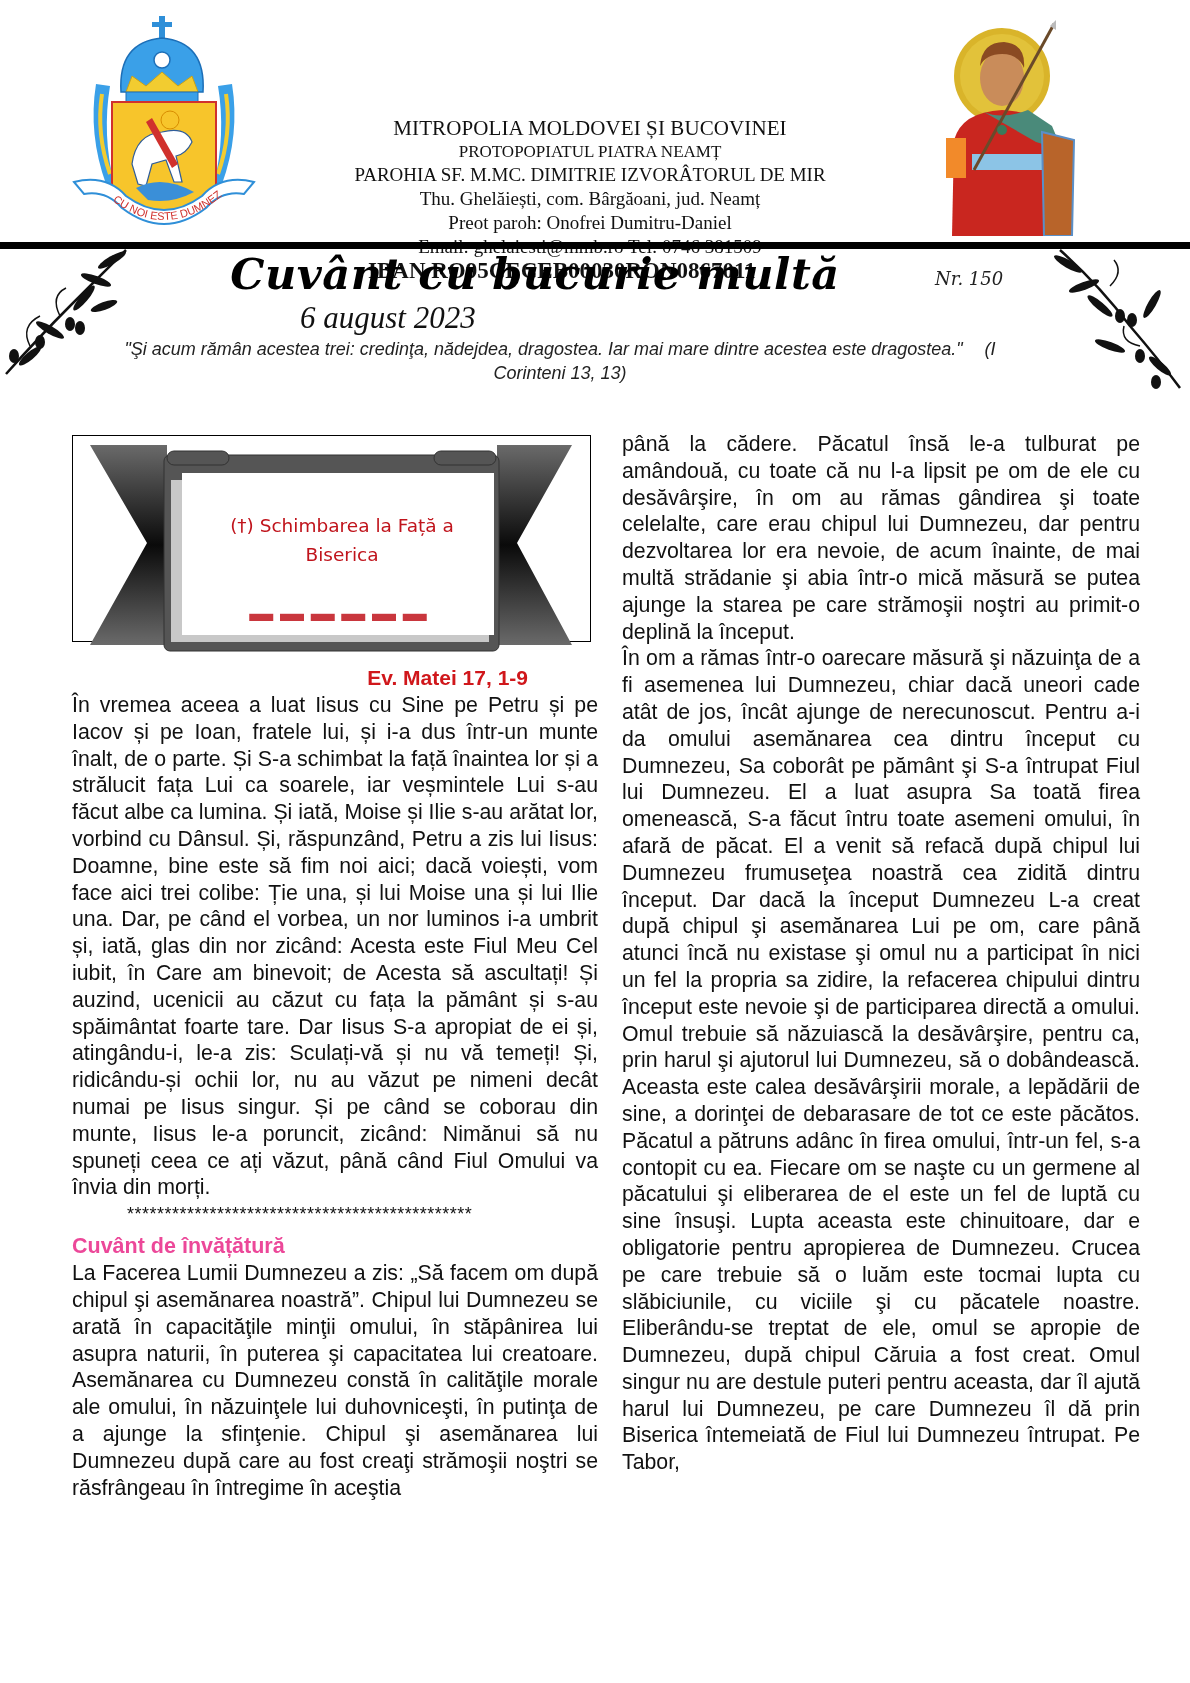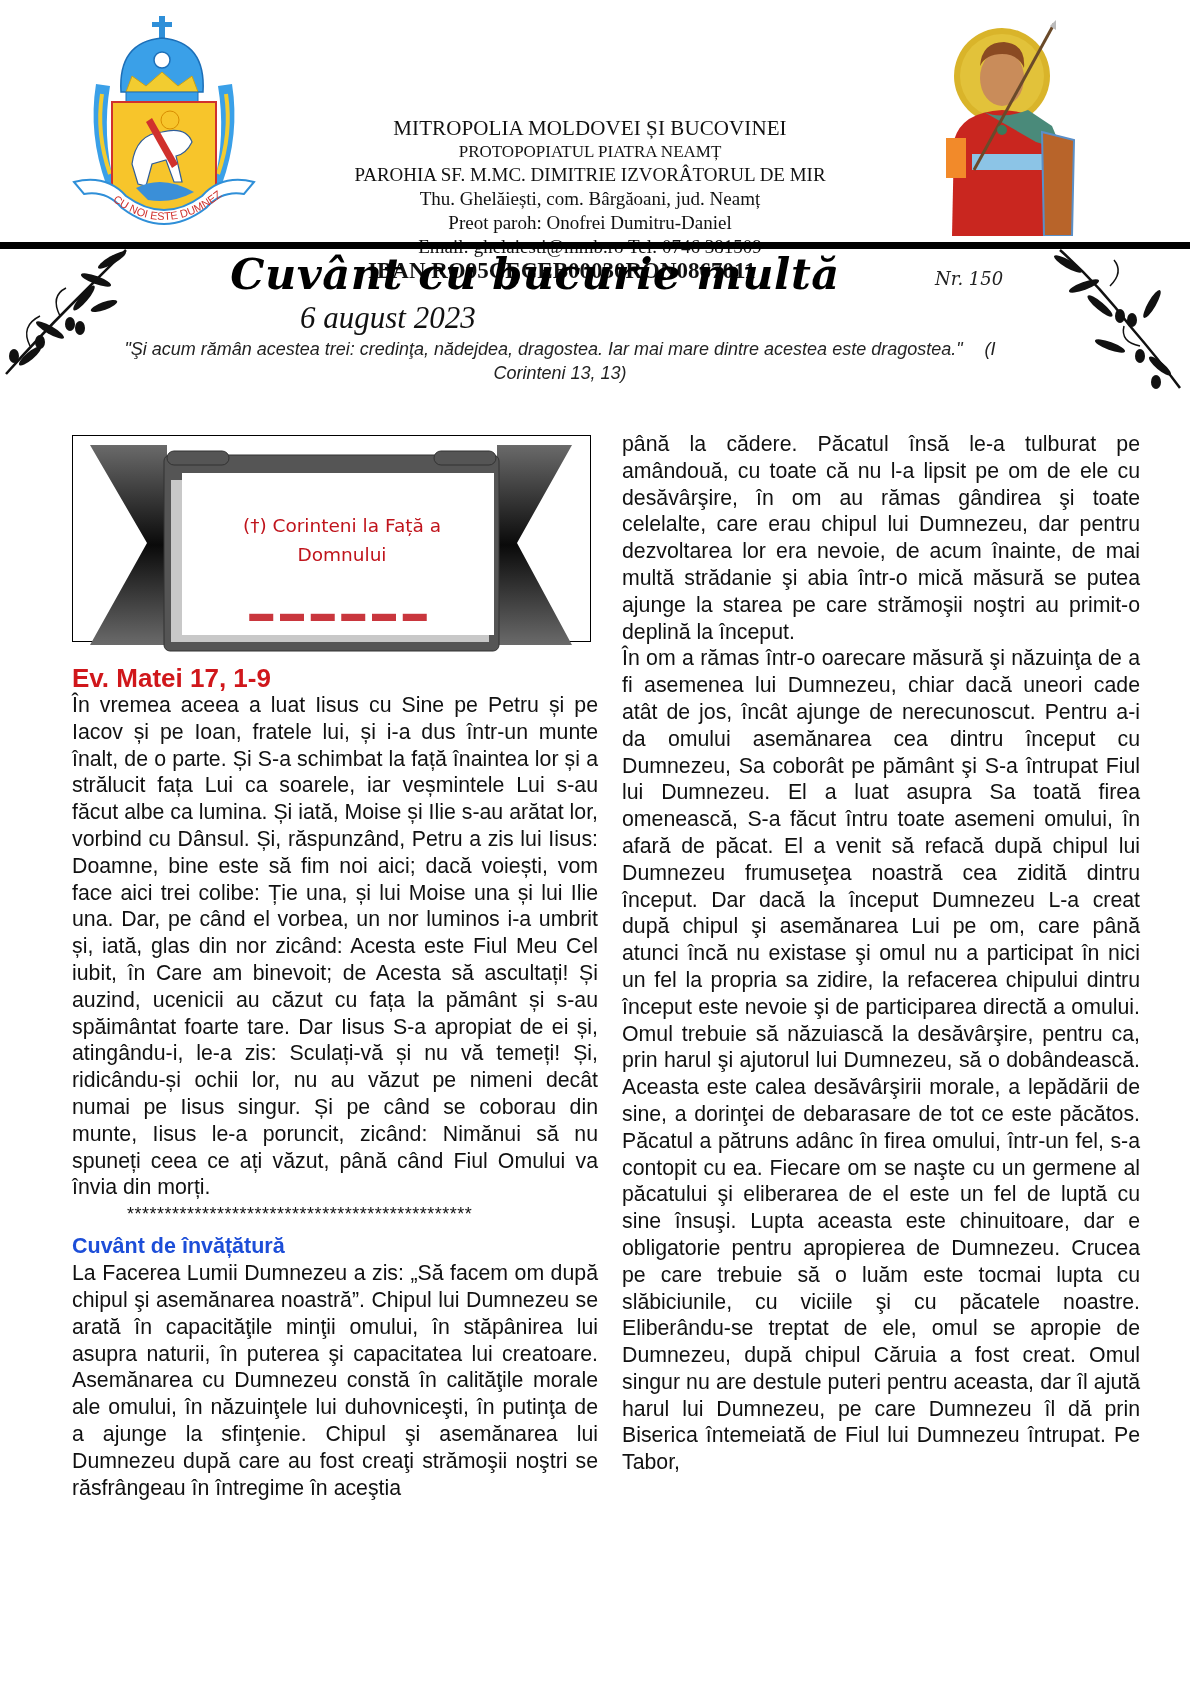--- a/index.html
+++ b/index.html
@@ -35,23 +35,23 @@
   .motto .ref { margin-left: 22px; }
 
   
   .banner { position: absolute; left: 72px; top: 435px; width: 520px; height: 225px; }
 
   
   .col { position: absolute; font-size: 21.3px; line-height: 26.8px; text-align: justify; color: #111; }
   .col-left { left: 72px; top: 664px; width: 526px; }
   .col-right { left: 622px; top: 431px; width: 518px; }
   .col p { text-indent: 0; }
-  .gospel-ref { color: #d0171b; font-weight: bold; font-size: 26px; text-align: left; line-height: 28px; padding-right: 70px; }
+  .gospel-ref { color: #d0171b; font-weight: bold; font-size: 21px; text-align: right; line-height: 28px; padding-right: 70px; }
   .stars { text-align: left; padding-left: 55px; font-size: 18px; line-height: 22px; letter-spacing: 0.5px; margin-top: 2px; }
-  .section-title { color: #1d4ed8; font-weight: bold; font-size: 21.5px; line-height: 28px; margin-top: 7px; text-align: left; }
+  .section-title { color: #ec4899; font-weight: bold; font-size: 21.5px; line-height: 28px; margin-top: 7px; text-align: left; }
 </style>
 </head>
 <body>
 
 <svg class="logo" viewBox="0 0 196 222">
   <g>
     <rect x="93" y="2" width="6" height="22" fill="#2f8fd8"></rect>
     <rect x="86" y="8" width="20" height="5" fill="#2f8fd8"></rect>
   </g>
   <path d="M55 78 Q52 28 96 24 Q140 28 137 78 Z" fill="#3aa0e8" stroke="#1c6fb8" stroke-width="1.5"></path>
@@ -157,21 +157,21 @@
     <rect x="0.5" y="0.5" width="518" height="206" fill="none" stroke="#000" stroke-width="1"></rect>
     <path d="M18 10 L95 10 L95 210 L18 210 L75 108 Z" fill="url(#gL)"></path>
     <path d="M500 10 L425 10 L425 210 L500 210 L445 108 Z" fill="url(#gL)"></path>
     <rect x="92" y="20" width="335" height="196" rx="6" fill="#555" stroke="#333"></rect>
     <rect x="95" y="16" width="62" height="14" rx="7" fill="#555" stroke="#333"></rect>
     <rect x="362" y="16" width="62" height="14" rx="7" fill="#555" stroke="#333"></rect>
     <rect x="99" y="45" width="318" height="162" fill="#c8c8c8"></rect>
     <rect x="110" y="38" width="312" height="162" fill="#ffffff"></rect>
     <text x="266" y="186" font-size="24" font-weight="bold" fill="#c0141c" text-anchor="middle" opacity="0.85" clip-path="url(#cp)">▬ ▬ ▬ ▬ ▬ ▬</text>
   </svg>
-  <div style="position:absolute;left:150px;top:76px;width:240px;text-align:center;color:#c0141c;font-family:'DejaVu Sans',sans-serif;font-size:18.5px;line-height:29px;">(†) Corinteni la Față a Domnului</div>
+  <div style="position:absolute;left:150px;top:76px;width:240px;text-align:center;color:#c0141c;font-family:'DejaVu Sans',sans-serif;font-size:18.5px;line-height:29px;">(†) Schimbarea la Față a Biserica</div>
 </div>
 
 <div class="col col-left">
   <div class="gospel-ref">Ev. Matei 17, 1-9</div>
   <p>În vremea aceea a luat Iisus cu Sine pe Petru și pe Iacov și pe Ioan, fratele lui, și i-a dus într-un munte înalt, de o parte. Și S-a schimbat la față înaintea lor și a strălucit fața Lui ca soarele, iar veșmintele Lui s-au făcut albe ca lumina. Și iată, Moise și Ilie s-au arătat lor, vorbind cu Dânsul. Și, răspunzând, Petru a zis lui Iisus: Doamne, bine este să fim noi aici; dacă voiești, vom face aici trei colibe: Ție una, și lui Moise una și lui Ilie una. Dar, pe când el vorbea, un nor luminos i-a umbrit și, iată, glas din nor zicând: Acesta este Fiul Meu Cel iubit, în Care am binevoit; de Acesta să ascultați! Și auzind, ucenicii au căzut cu fața la pământ și s-au spăimântat foarte tare. Dar Iisus S-a apropiat de ei și, atingându-i, le-a zis: Sculați-vă și nu vă temeți! Și, ridicându-și ochii lor, nu au văzut pe nimeni decât numai pe Iisus singur. Și pe când se coborau din munte, Iisus le-a poruncit, zicând: Nimănui să nu spuneți ceea ce ați văzut, până când Fiul Omului va învia din morți.</p>
   <div class="stars">**********************************************</div>
   <div class="section-title">Cuvânt de învățătură</div>
   <p>La Facerea Lumii Dumnezeu a zis: „Să facem om după chipul şi asemănarea noastră”. Chipul lui Dumnezeu se arată în capacităţile minţii omului, în stăpânirea lui asupra naturii, în puterea şi capacitatea lui creatoare. Asemănarea cu Dumnezeu constă în calităţile morale ale omului, în năzuinţele lui duhovniceşti, în putinţa de a ajunge la sfinţenie. Chipul şi asemănarea lui Dumnezeu după care au fost creaţi strămoşii noştri se răsfrângeau în întregime în aceştia</p>
 </div>
 

